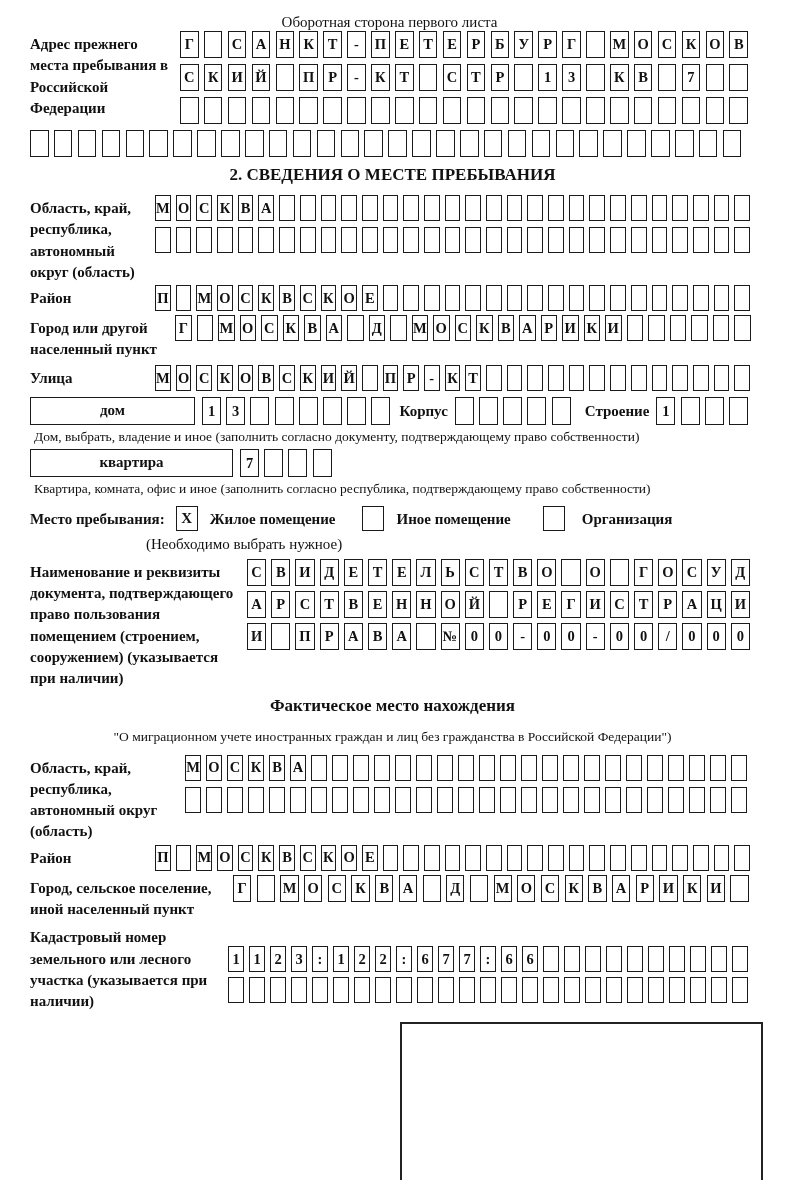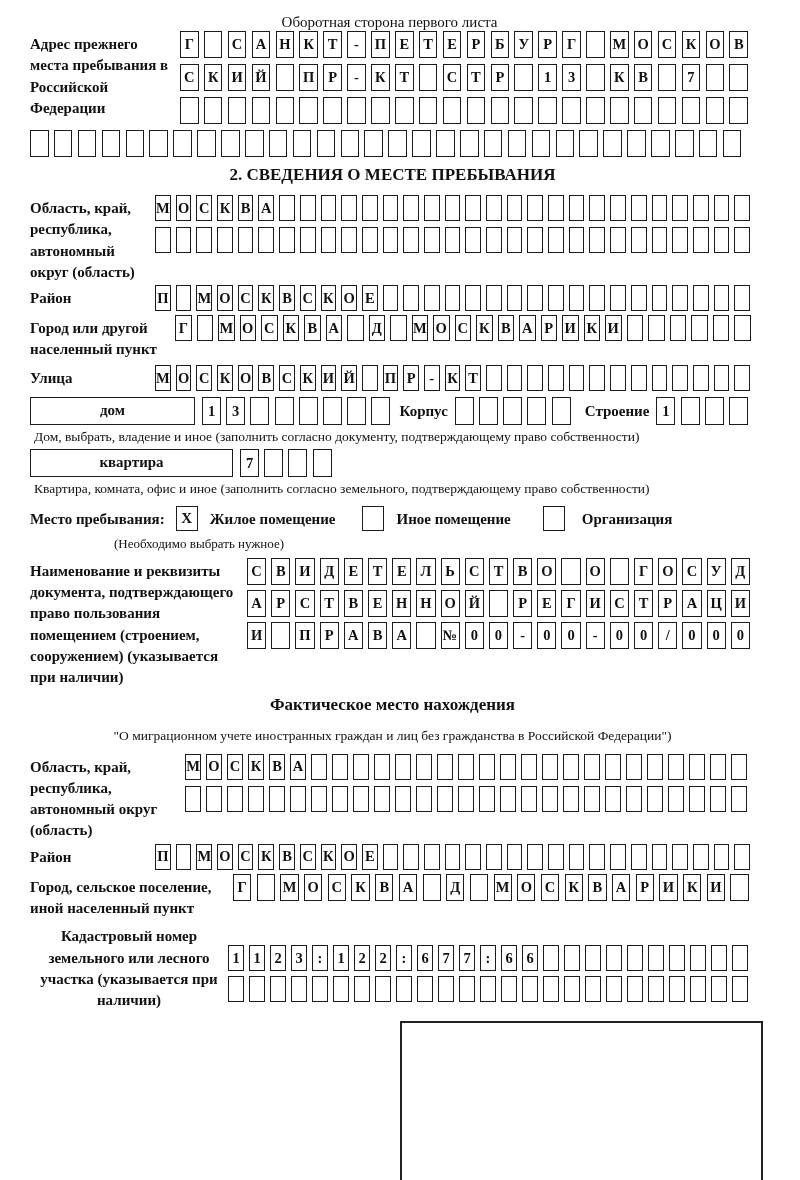--- a/index.html
+++ b/index.html
@@ -9,21 +9,21 @@
     font-family: "Liberation Serif", "DejaVu Serif", serif;
     color: #111;
   }
   .page { width:800px; height:1180px; padding:14px 45px 0 30px; overflow:hidden; position:relative; }
 
   .hdr-note { text-align:center; font-size:15px; padding-right:6px; }
 
   .frow { display:flex; align-items:flex-start;font-weight:bold; }
   .lbl { font-size:15px; line-height:1.42; flex-shrink:0; padding-top:3px; }
   .w150{width:150px;} .w125{width:125px;} .w145{width:145px;} .w217{width:217px;}
-  .w155{width:155px;} .w203{width:203px;} .w198{width:198px;text-align:center;}
+  .w155{width:155px;} .w203{width:203px;} .w198{width:198px;}
 
   .cellcol { display:flex; flex-direction:column; gap:6px; }
   .cellrow { display:flex; }
   .cell {
     flex-shrink:0; display:flex; align-items:center; justify-content:center;
     border:1.6px solid #1b1b1b; background:#fff; font-size:14.5px; line-height:1;
   }
   .cg-a  .cell { width:18.5px; height:27px; margin-right:5.4px; }
   .cg-b  .cell { width:15.7px; height:26px; margin-right:5px; }
   .cg-c1 .cell { width:16.5px; height:26px; margin-right:5px; }
@@ -41,21 +41,21 @@
     border:1.6px solid #1b1b1b; height:28px; flex-shrink:0;
     display:flex; align-items:center; justify-content:center; font-size:15px;
   }
   .inline-lbl { font-size:15px; line-height:28px; white-space:nowrap; }
 
   .stay { align-items:center; margin-top:8px; }
   .cb {
     width:22px; height:25px; border:1.6px solid #1b1b1b; flex-shrink:0;
     display:flex; align-items:center; justify-content:center; font-size:15px;
   }
-  .stay-note { font-size:13px; margin-left:84px; margin-top:3px; }
+  .stay-note { font-size:15px; margin-left:116px; margin-top:3px; }
 
   .mt2{margin-top:2px;} .mt4{margin-top:4px;} .mt6{margin-top:6px;}
 
   .note-center { font-size:13.5px; text-align:center; line-height:1.7; }
 
   .confirm-box {
     width:363px; height:178px; border:2px solid #222;
     margin-left:370px; margin-top:10px; background:#fff;
   }
 </style>
@@ -387,21 +387,21 @@
 
   <div class="frow mt4">
     <div class="wbox" style="width:203px; margin-right:7px;">квартира</div>
     <div class="cellrow cg-sm">
         <span class="cell">7</span>
         <span class="cell"></span>
         <span class="cell"></span>
         <span class="cell"></span>
       </div>
   </div>
-  <div class="caption-left">Квартира, комната, офис и иное (заполнить согласно земельного, подтверждающему право собственности)</div>
+  <div class="caption-left">Квартира, комната, офис и иное (заполнить согласно республика, подтверждающему право собственности)</div>
 
   <div class="frow stay">
     <span class="inline-lbl">Место пребывания:</span>
     <span class="cb" style="margin-left:11px;">X</span>
     <span class="inline-lbl" style="margin-left:12px;">Жилое помещение</span>
     <span class="cb" style="margin-left:26px;"></span>
     <span class="inline-lbl" style="margin-left:13px;">Иное помещение</span>
     <span class="cb" style="margin-left:32px;"></span>
     <span class="inline-lbl" style="margin-left:17px;">Организация</span>
   </div>

